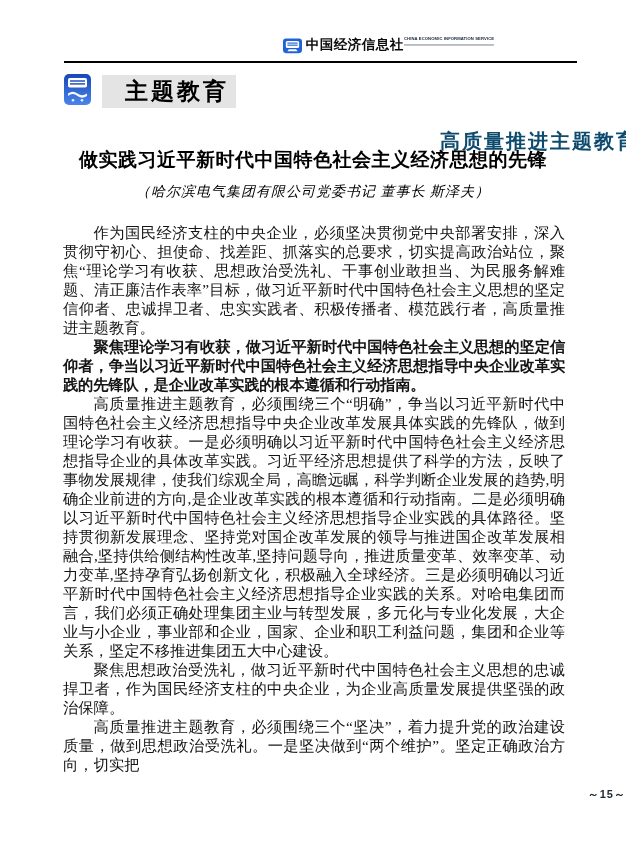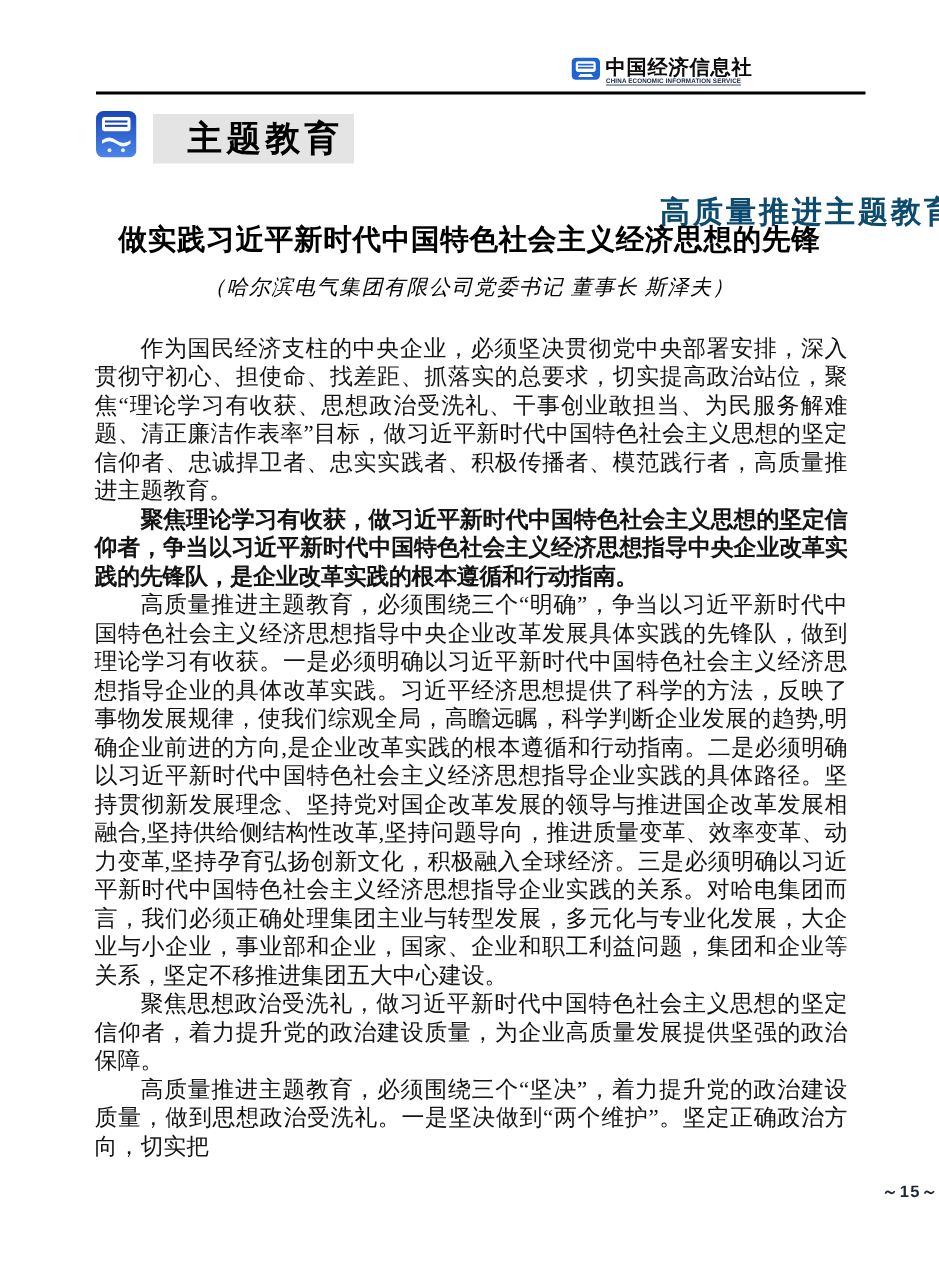--- a/index.html
+++ b/index.html
@@ -9,21 +9,21 @@
     color: #111;
   }
   .page { position: relative; width: 626px; height: 853px; background: #ffffff; }
 
   
   .logo {
     position: absolute; top: 37px; right: 49px;
     display: flex; align-items: flex-start; gap: 4px;
   }
   .logo-icon { display: block; margin-top: 1px; }
-  .logo-textcol { display: flex; flex-direction: column; }
+  .logo-textcol { display: flex; flex-direction: row; }
   .logo-cn {
     font-family: "Liberation Sans", sans-serif;
     font-weight: bold; font-size: 13.5px; line-height: 15px;
     letter-spacing: 0.5px; color: #0b0b0b; white-space: nowrap;
   }
   .logo-en {
     display: block; font-family: "Liberation Sans", sans-serif;
     font-weight: bold; font-size: 8px; line-height: 8px;
     color: #10203a; white-space: nowrap;
     transform: scale(0.52, 0.55); transform-origin: left top;
@@ -133,19 +133,19 @@
   </div>
 
   <h1 class="article-title">高质量推进主题教育</h1>
   <h2 class="article-subtitle">做实践习近平新时代中国特色社会主义经济思想的先锋</h2>
   <div class="article-byline">（哈尔滨电气集团有限公司党委书记 董事长 斯泽夫）</div>
 
   <div class="article-body">
     <p>作为国民经济支柱的中央企业，必须坚决贯彻党中央部署安排，深入贯彻守初心、担使命、找差距、抓落实的总要求，切实提高政治站位，聚焦“理论学习有收获、思想政治受洗礼、干事创业敢担当、为民服务解难题、清正廉洁作表率”目标，做习近平新时代中国特色社会主义思想的坚定信仰者、忠诚捍卫者、忠实实践者、积极传播者、模范践行者，高质量推进主题教育。</p>
     <p class="bold">聚焦理论学习有收获，做习近平新时代中国特色社会主义思想的坚定信仰者，争当以习近平新时代中国特色社会主义经济思想指导中央企业改革实践的先锋队，是企业改革实践的根本遵循和行动指南。</p>
     <p>高质量推进主题教育，必须围绕三个“明确”，争当以习近平新时代中国特色社会主义经济思想指导中央企业改革发展具体实践的先锋队，做到理论学习有收获。一是必须明确以习近平新时代中国特色社会主义经济思想指导企业的具体改革实践。习近平经济思想提供了科学的方法，反映了事物发展规律，使我们综观全局，高瞻远瞩，科学判断企业发展的趋势,明确企业前进的方向,是企业改革实践的根本遵循和行动指南。二是必须明确以习近平新时代中国特色社会主义经济思想指导企业实践的具体路径。坚持贯彻新发展理念、坚持党对国企改革发展的领导与推进国企改革发展相融合,坚持供给侧结构性改革,坚持问题导向，推进质量变革、效率变革、动力变革,坚持孕育弘扬创新文化，积极融入全球经济。三是必须明确以习近平新时代中国特色社会主义经济思想指导企业实践的关系。对哈电集团而言，我们必须正确处理集团主业与转型发展，多元化与专业化发展，大企业与小企业，事业部和企业，国家、企业和职工利益问题，集团和企业等关系，坚定不移推进集团五大中心建设。</p>
-    <p>聚焦思想政治受洗礼，做习近平新时代中国特色社会主义思想的坚定信仰者，着力提升党的政治建设质量，为企业高质量发展提供坚强的政治保障。</p>
+    <p>聚焦思想政治受洗礼，做习近平新时代中国特色社会主义思想的忠诚捍卫者，作为国民经济支柱的中央企业，为企业高质量发展提供坚强的政治保障。</p>
     <p>高质量推进主题教育，必须围绕三个“坚决”，着力提升党的政治建设质量，做到思想政治受洗礼。一是坚决做到“两个维护”。坚定正确政治方向，切实把</p>
   </div>
 
   <div class="page-number">～15～</div>
 
 </div>
 
 </body></html>

